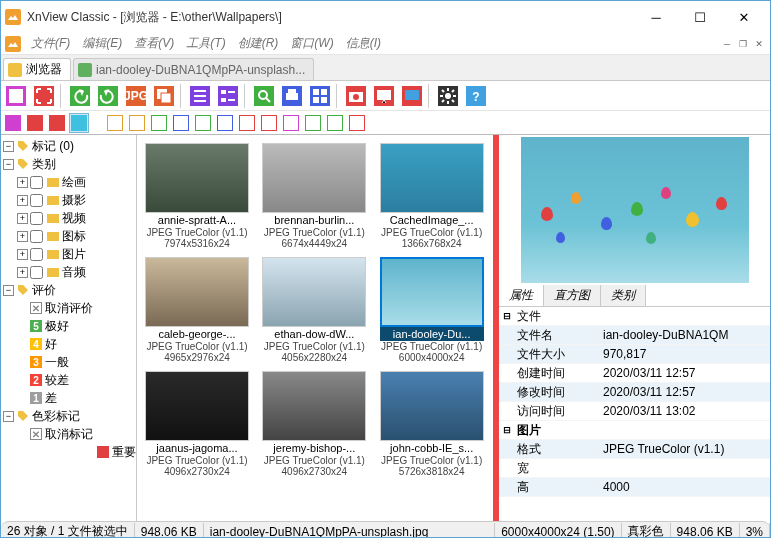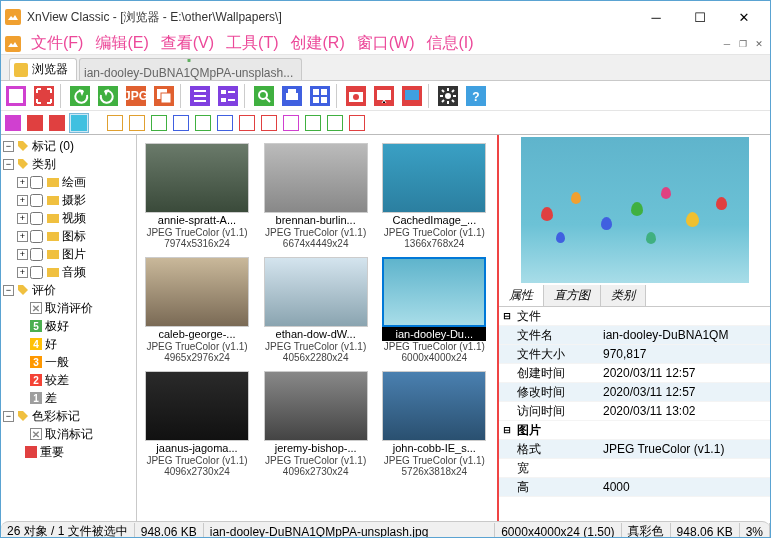--- a/index.html
+++ b/index.html
@@ -4,54 +4,54 @@
 <style>
 * { box-sizing: border-box; margin: 0; padding: 0; font-family: "Microsoft YaHei", "Segoe UI", sans-serif; font-size: 12px; }
 body { width: 771px; height: 538px; background: #fff; overflow: hidden; border: 1px solid #5aa3d2; }
 
 .titlebar { height: 30px; background: #fff; display: flex; align-items: center; padding: 16px 4px; }
 .titlebar .ticon { width: 16px; height: 16px; margin-right: 6px; }
 .titlebar .ttext { flex: 1; font-size: 12px; color: #333; }
 .titlebar .wbtn { width: 44px; height: 28px; display: flex; align-items: center; justify-content: center; font-size: 13px; }
 
 .menubar { height: 22px; display: flex; align-items: center; padding: 0 4px; background: #fff; border-bottom: 1px solid #e5e5e5; }
-.menubar .menu { padding: 2px 6px; font-size: 16px; color: #ec4899; }
+.menubar .menu { padding: 2px 6px; font-size: 12px; color: #737373; font-style: italic; }
 .mdibtns { margin-left: auto; display: flex; gap: 2px; }
 .mdibtns span { width: 14px; height: 14px; font-size: 9px; display: inline-flex; align-items: center; justify-content: center; color: #666; }
 
-.tabbar { height: 26px; background: #f0f0f0; display: flex; align-items: flex-end; border-bottom: 1px solid #c9c9c9; padding: 0 8px; }
+.tabbar { height: 26px; background: #f0f0f0; display: flex; align-items: flex-end; border-bottom: 1px solid #c9c9c9; padding: 0 2px; }
 .tab { height: 22px; display: flex; align-items: center; padding: 0 8px 0 4px; border: 1px solid #c9c9c9; border-bottom: none; border-radius: 3px 3px 0 0; margin-right: 2px; font-size: 12px; gap: 4px; }
 .tab.active { background: #fff; }
-.tab.inactive { background: #e8e8e8; color: #666; flex-direction: column; }
+.tab.inactive { background: #e8e8e8; color: #666; }
 .tab .ticon { width: 14px; height: 14px; }
 
 .toolbar { height: 30px; background: #fff; display: flex; align-items: center; padding: 2px; gap: 2px; border-bottom: 1px solid #e5e5e5; }
 .tbtn { width: 26px; height: 26px; display: flex; align-items: center; justify-content: center; border: 1px solid transparent; }
 .tbtn svg { width: 22px; height: 22px; }
 .tsep { width: 4px; height: 24px; border-left: 1px solid #ccc; margin: 0 1px; }
 
 .toolbar2 { height: 24px; background: #fff; display: flex; align-items: center; padding: 2px; gap: 2px; border-bottom: 1px solid #bbb; }
 .tbtn2 { width: 20px; height: 20px; display: flex; align-items: center; justify-content: center; }
 
 .content { display: flex; height: 386px; }
 
 .sidebar { width: 136px; background: #fff; border-right: 1px solid #c9c9c9; overflow: hidden; }
 .tree { padding: 2px 0; font-size: 12px; }
 .trow { display: flex; align-items: center; height: 18px; padding-left: 2px; white-space: nowrap; }
 .trow .tw { width: 11px; height: 11px; border: 1px solid #888; display: inline-flex; align-items: center; justify-content: center; font-size: 9px; line-height: 1; margin-right: 2px; cursor: pointer; }
 .trow .ticon2 { width: 14px; height: 14px; margin-right: 2px; display: inline-flex; align-items: center; justify-content: center; }
 .trow .tlabel { font-size: 12px; }
 .rated { width: 12px; height: 12px; display: inline-flex; align-items: center; justify-content: center; color: #fff; font-weight: bold; font-size: 10px; margin-right: 3px; }
 
-.thumbarea { width: 362px; background: #fff; position: relative; border-right: 2px solid #ef4444; }
+.thumbarea { width: 362px; background: #fff; position: relative; border-right: 6px solid #ef4444; }
 .thumbgrid { padding: 8px 4px; display: grid; grid-template-columns: repeat(3, 1fr); gap: 8px 4px; }
 .thumb { display: flex; flex-direction: column; align-items: center; width: 112px; }
 .thumb .imgbox { width: 104px; height: 70px; border: 1px solid #ccc; background: #ddd; }
 .thumb.selected .imgbox { border: 2px solid #0078d7; }
-.thumb.selected .cap1 { background: #000000; color: #fff; }
+.thumb.selected .cap1 { background: #0c4a6e; color: #fff; }
 .thumb .cap1 { font-size: 11px; width: 104px; text-align: center; white-space: nowrap; overflow: hidden; text-overflow: ellipsis; padding: 1px 2px; }
 .thumb .cap2, .thumb .cap3 { font-size: 10px; color: #444; width: 104px; text-align: center; white-space: nowrap; overflow: hidden; }
 
 .rightpane { flex: 1; display: flex; flex-direction: column; background: #fff; }
 .preview { height: 150px; background: #fff; display: flex; align-items: center; justify-content: center; }
 .preview .pimg { width: 228px; height: 146px; background: linear-gradient(#5fb4cc 0%, #6cc2d6 60%, #a8dde8 100%); position: relative; }
 .balloon { position: absolute; border-radius: 50% 50% 50% 50% / 60% 60% 40% 40%; }
 
 .proptabs { height: 22px; display: flex; border-bottom: 1px solid #c9c9c9; font-style: italic; }
 .ptab { padding: 2px 10px; font-size: 12px; border-right: 1px solid #c9c9c9; }
@@ -446,21 +446,21 @@
               <path d="M1 1h5l5 5-5 5-5-5z" fill="#f0c040"></path>
             </svg>
           </span>
           <span class="tlabel">色彩标记</span>
         </div>
         <div class="trow" style="padding-left: 16px;">
           <span style="width:13px;display:inline-block"></span>
           <span class="rated" style="background:#fff;border:1px solid #888;color:#888">✕</span>
           <span class="tlabel">取消标记</span>
         </div>
-        <div class="trow" style="padding-left: 11px;">
+        <div class="trow" style="padding-left: 11px; justify-content: flex-end;">
           <span style="width:13px;display:inline-block"></span>
           <span class="rated" style="background:#e04040"></span>
           <span class="tlabel">重要</span>
         </div>
       </div>
   </div>
 
   <div class="thumbarea">
     <div class="thumbgrid" id="thumbgrid">
         <div class="thumb">

